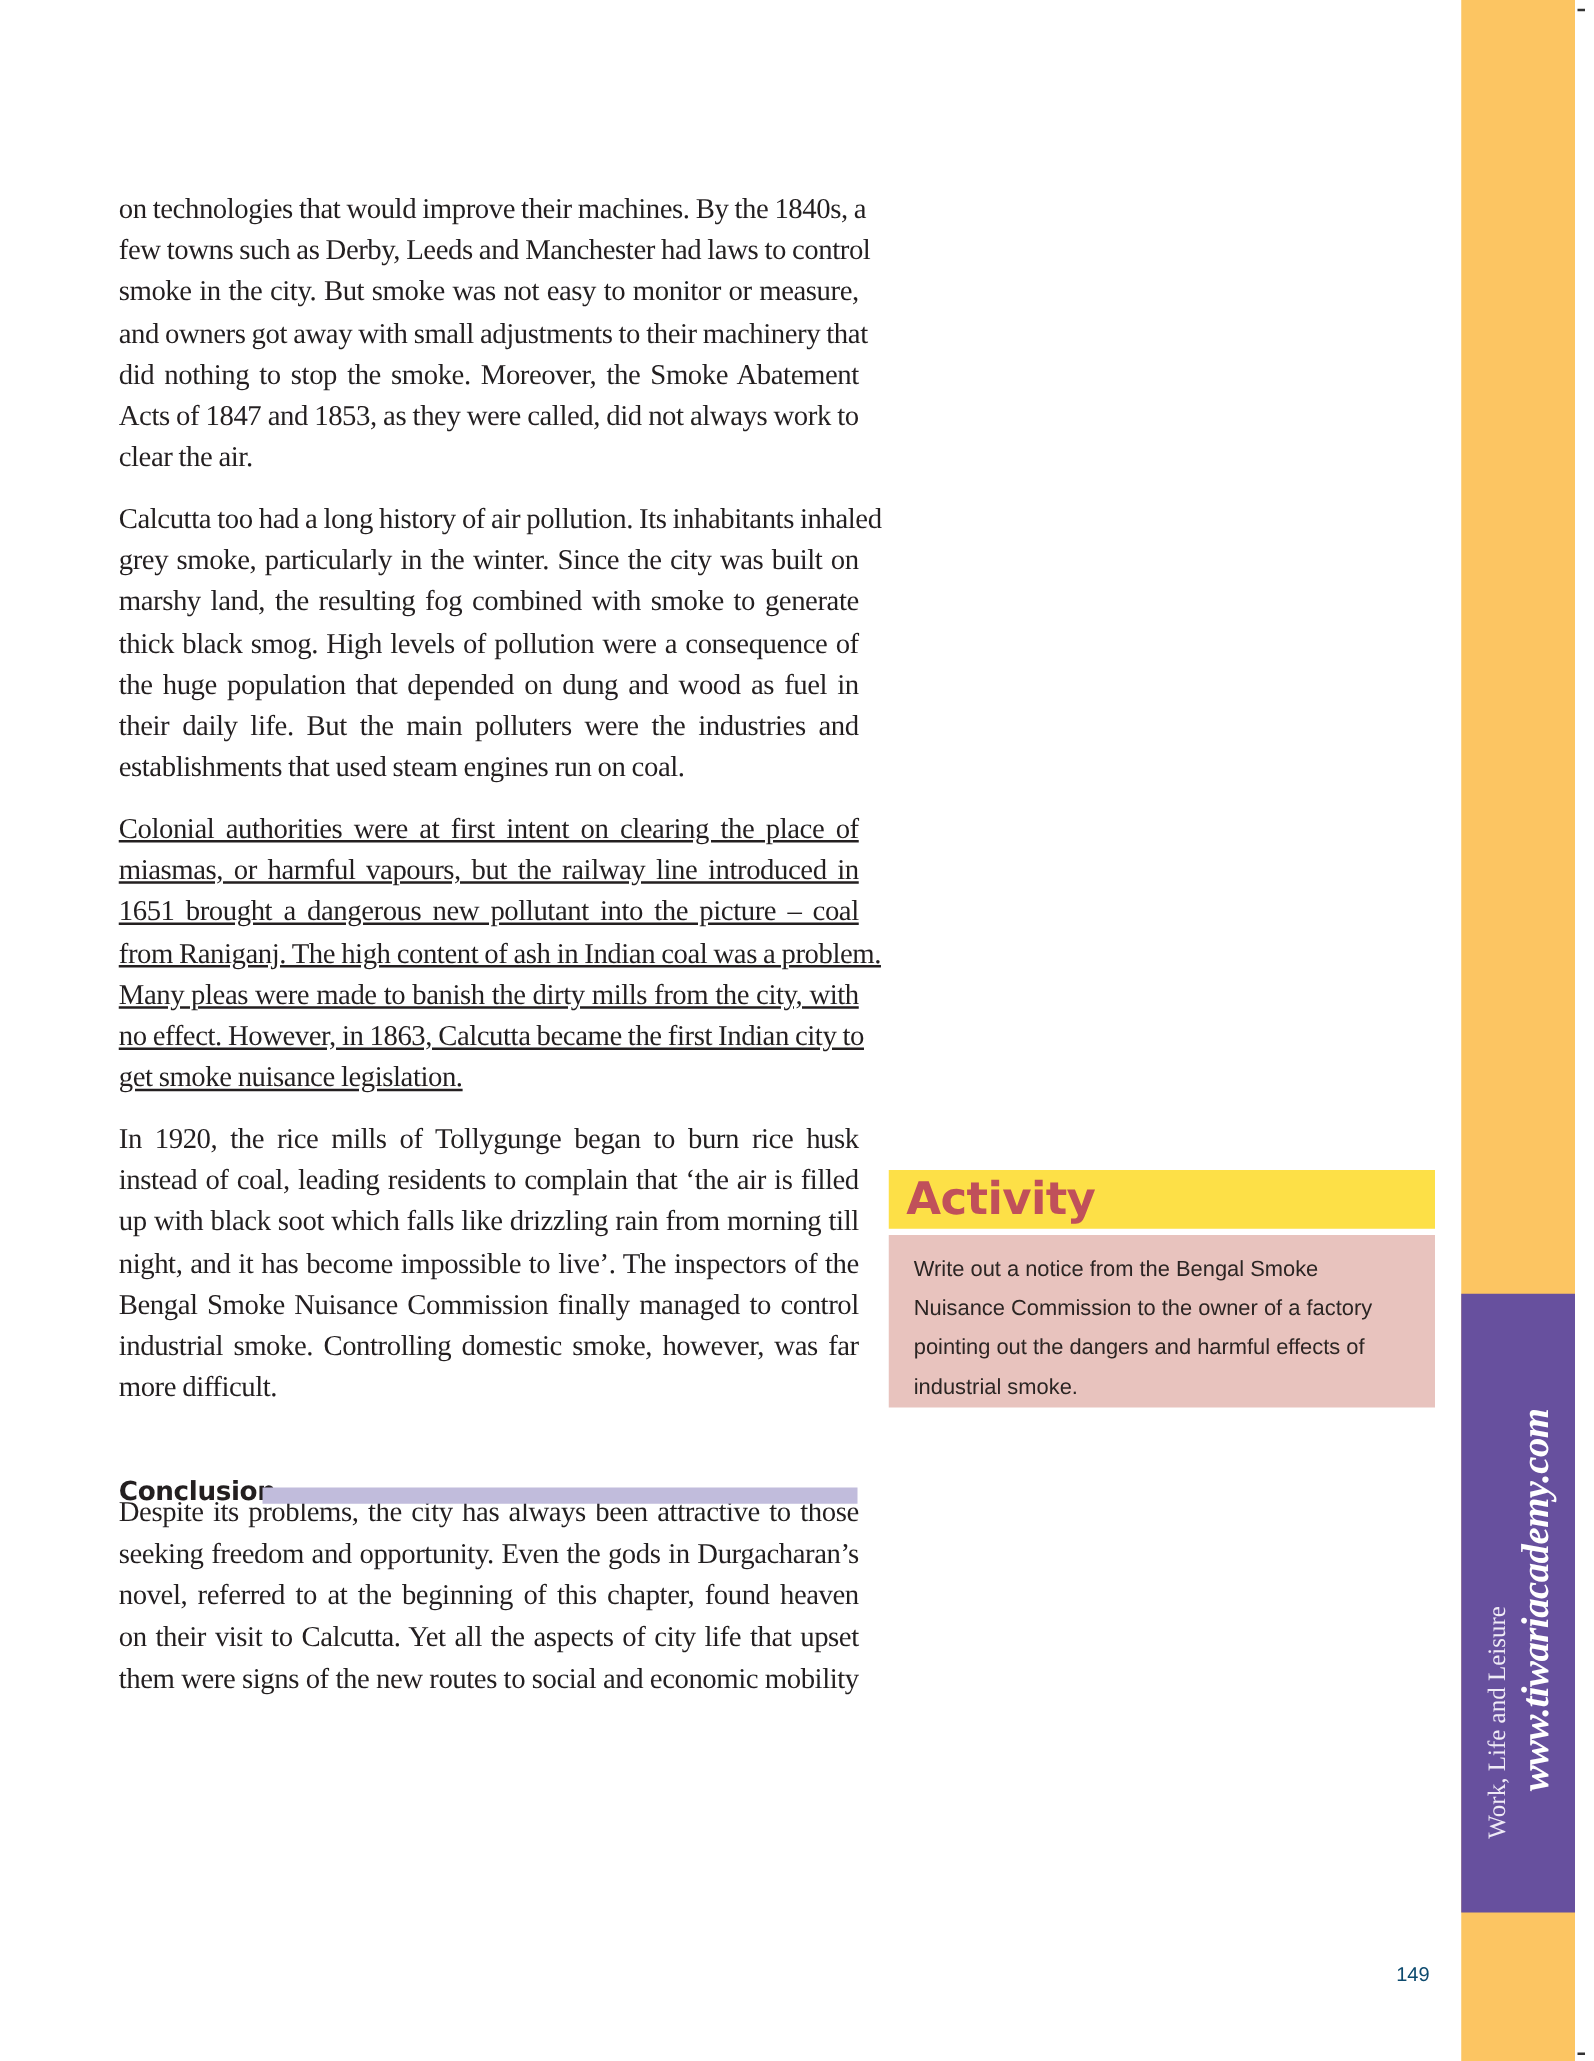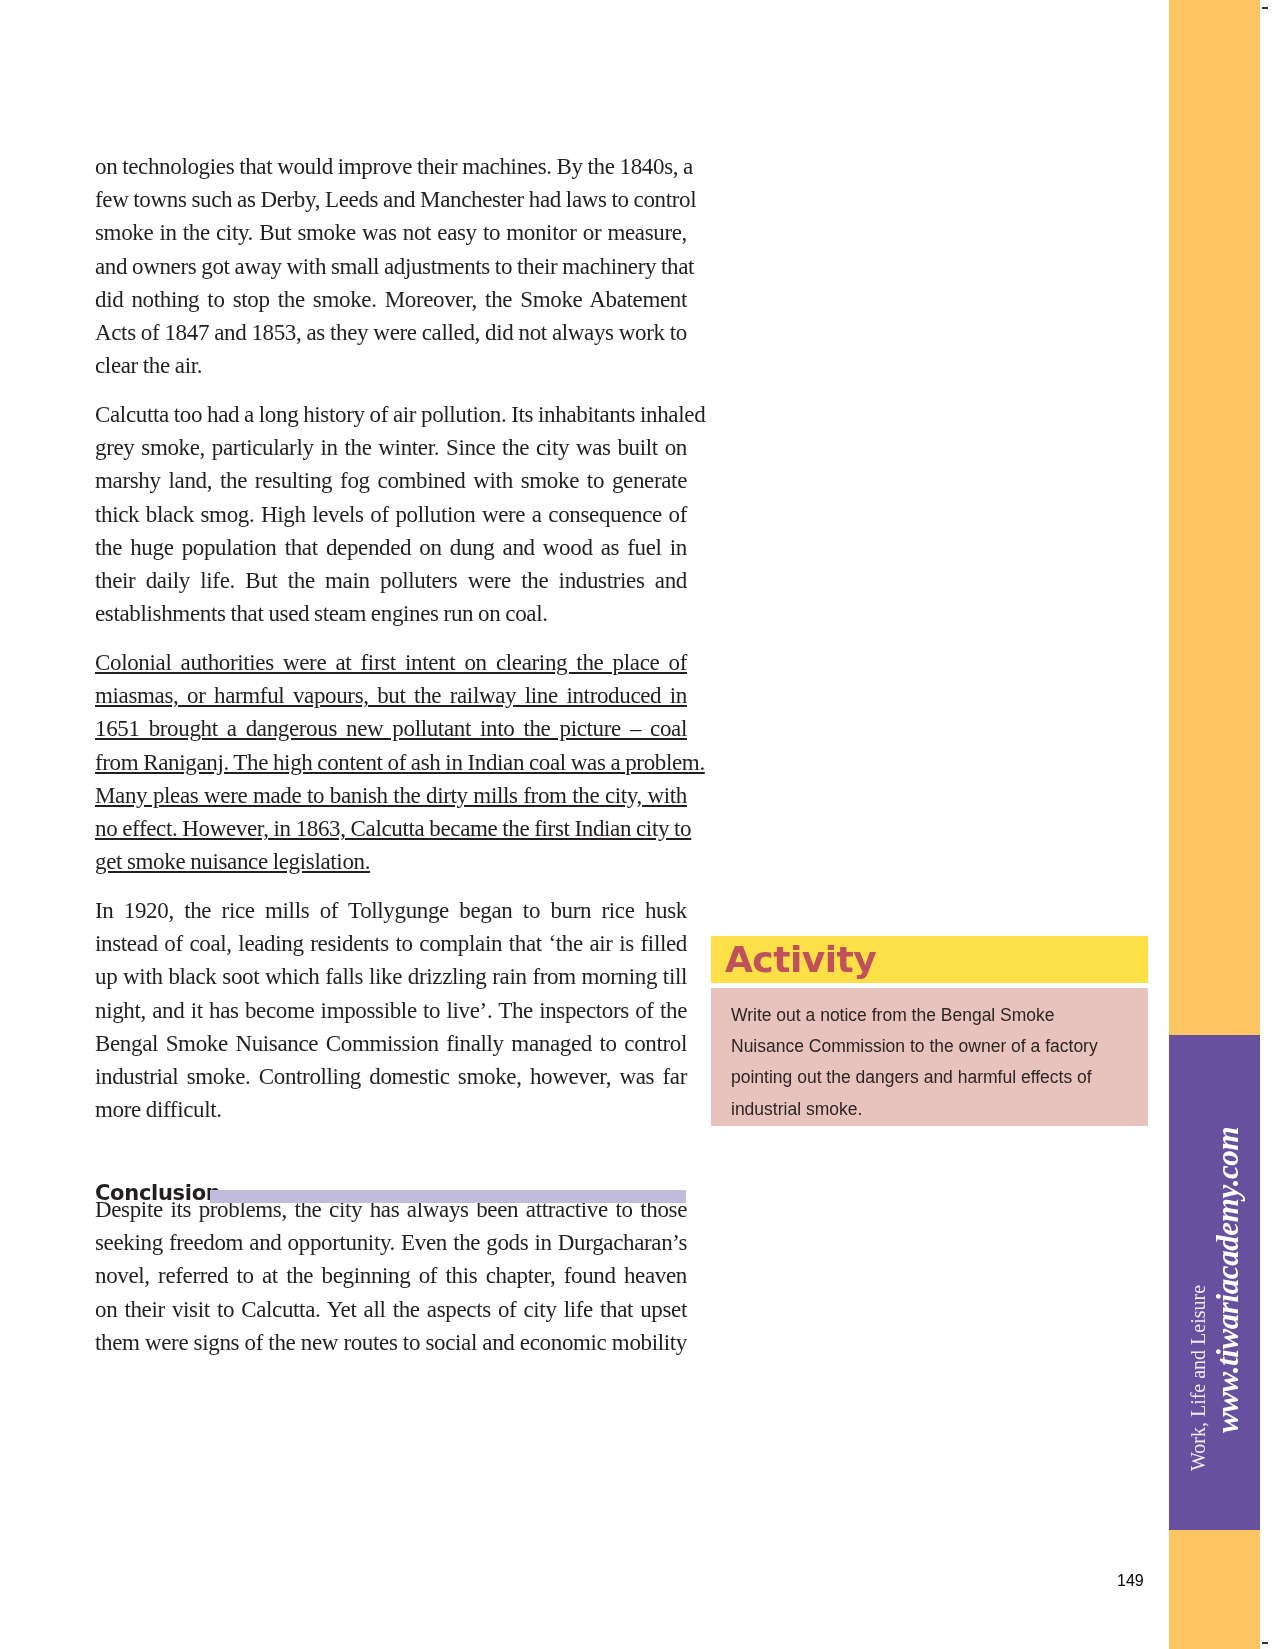--- a/index.html
+++ b/index.html
@@ -78,21 +78,21 @@
   .vert-site {
     display:block;
     font-family:"Liberation Serif", "DejaVu Serif", serif;
     font-style:italic; font-weight:bold;
     font-size:31px; color:#ffffff; line-height:34px;
     letter-spacing:-0.4px;
   }
   .page-number {
     position:absolute; left:1117px; top:1572px;
     font-family:"Liberation Sans", "DejaVu Sans", sans-serif;
-    font-size:16px; color:#000000;
+    font-size:16px; color:#0c4a6e;
   }
   .tick-top { position:absolute; left:1262px; top:7px; width:6px; height:2px; background:#333; }
   .tick-bot { position:absolute; left:1262px; top:1642px; width:6px; height:2px; background:#333; }
 </style>
 </head>
 <body>
 
 <div class="page">
 
   <div class="strip-yellow"></div>

